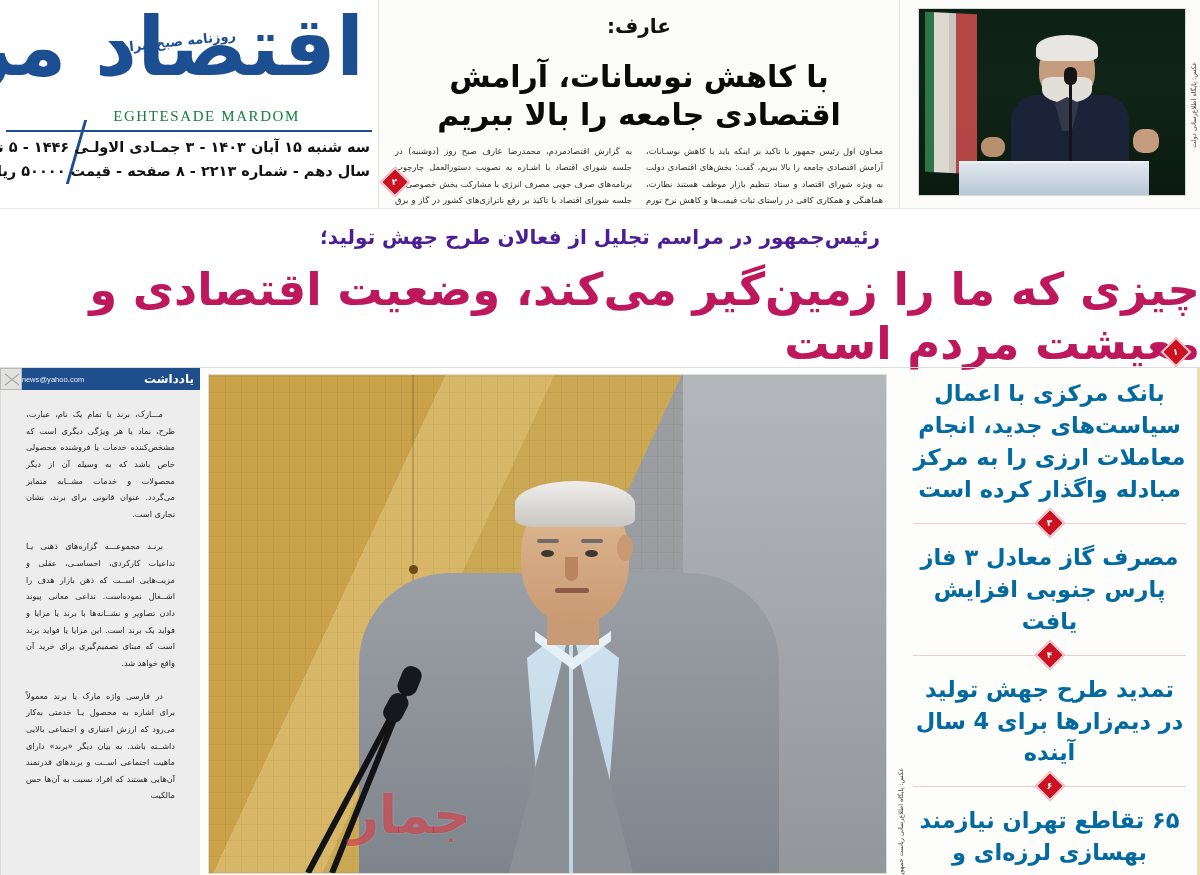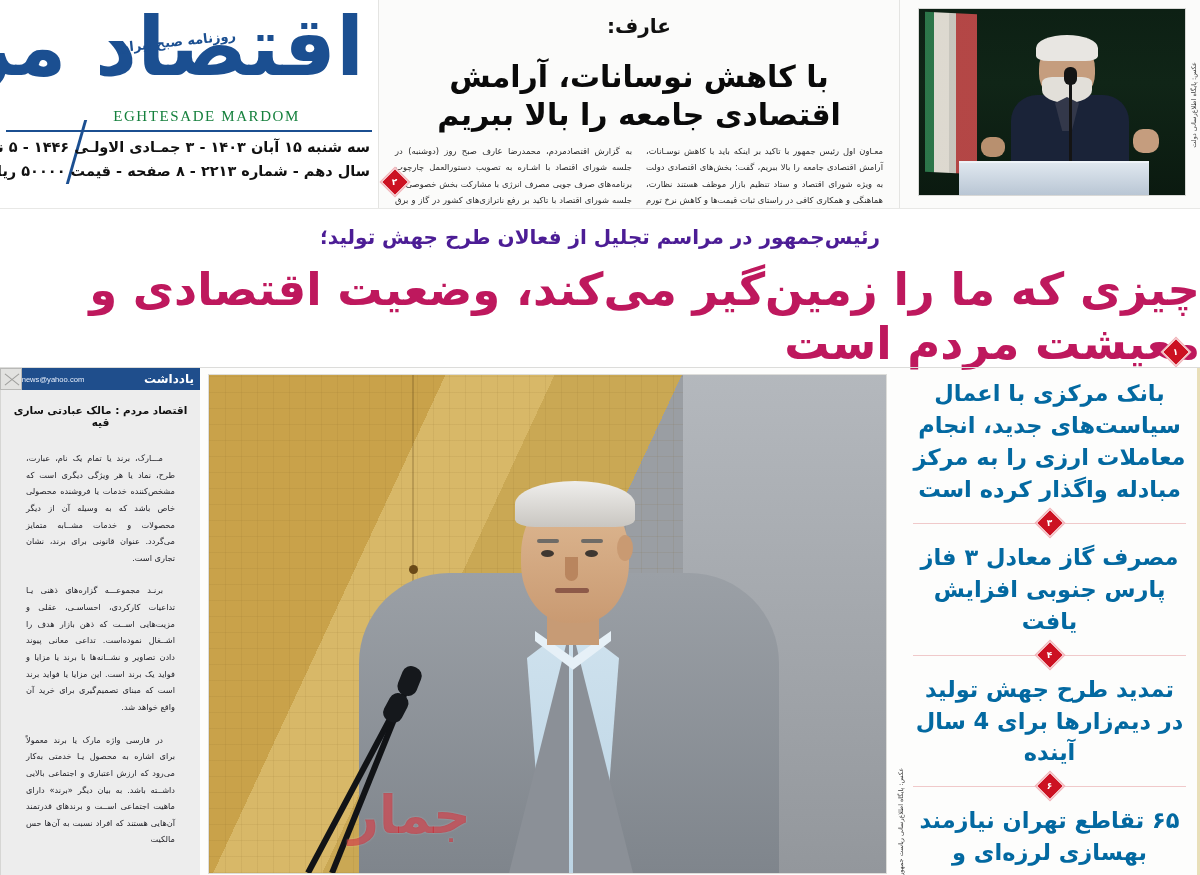--- a/index.html
+++ b/index.html
@@ -538,21 +538,20 @@
   </div>
 
   <div class="lower">
 
     <div class="yaddasht">
       <div class="yd-bar">
         <div class="yd-bar-title">یادداشت</div>
         <div class="yd-bar-mail">em.news@yahoo.com</div>
         <div class="yd-xbox"></div>
       </div>
-      <div class="yd-byline">اقتصاد مردم : مالک عبادتی ساری قیه</div>
       <div class="yd-body">
         <p>مـــارک، برند یا تمام یک نام، عبارت، طرح، نماد یا هر ویژگی دیگری است که مشخص‌کننده خدمات یا فروشنده محصولی خاص باشد که به وسیله آن از دیگر محصولات و خدمات مشــابه متمایز می‌گردد. عنوان قانونی برای برند، نشان تجاری است.</p>
         <p>برنـد مجموعـــه گزاره‌های ذهنی یـا تداعیات کارکردی، احساسـی، عقلی و مزیت‌هایی اســت که ذهن بازار هدف را اشــغال نموده‌است. تداعی معانی پیوند دادن تصاویر و نشــانه‌ها با برند یا مزایا و فواید یک برند است. این مزایا یا فواید برند است که مبنای تصمیم‌گیری برای خرید آن واقع خواهد شد.</p>
         <p>در فارسی واژه مارک یا برند معمولاً برای اشاره به محصول یـا خدمتی به‌کار می‌رود که ارزش اعتباری و اجتماعی بالایی داشــته باشد. به بیان دیگر «برند» دارای ماهیت اجتماعی اســت و برندهای قدرتمند آن‌هایی هستند که افراد نسبت به آن‌ها حس مالکیت</p>
       </div>
     </div>
 
     <div class="mainphoto-wrap">
       <div class="mainphoto">
         <div class="mp-wallgrid"></div>

